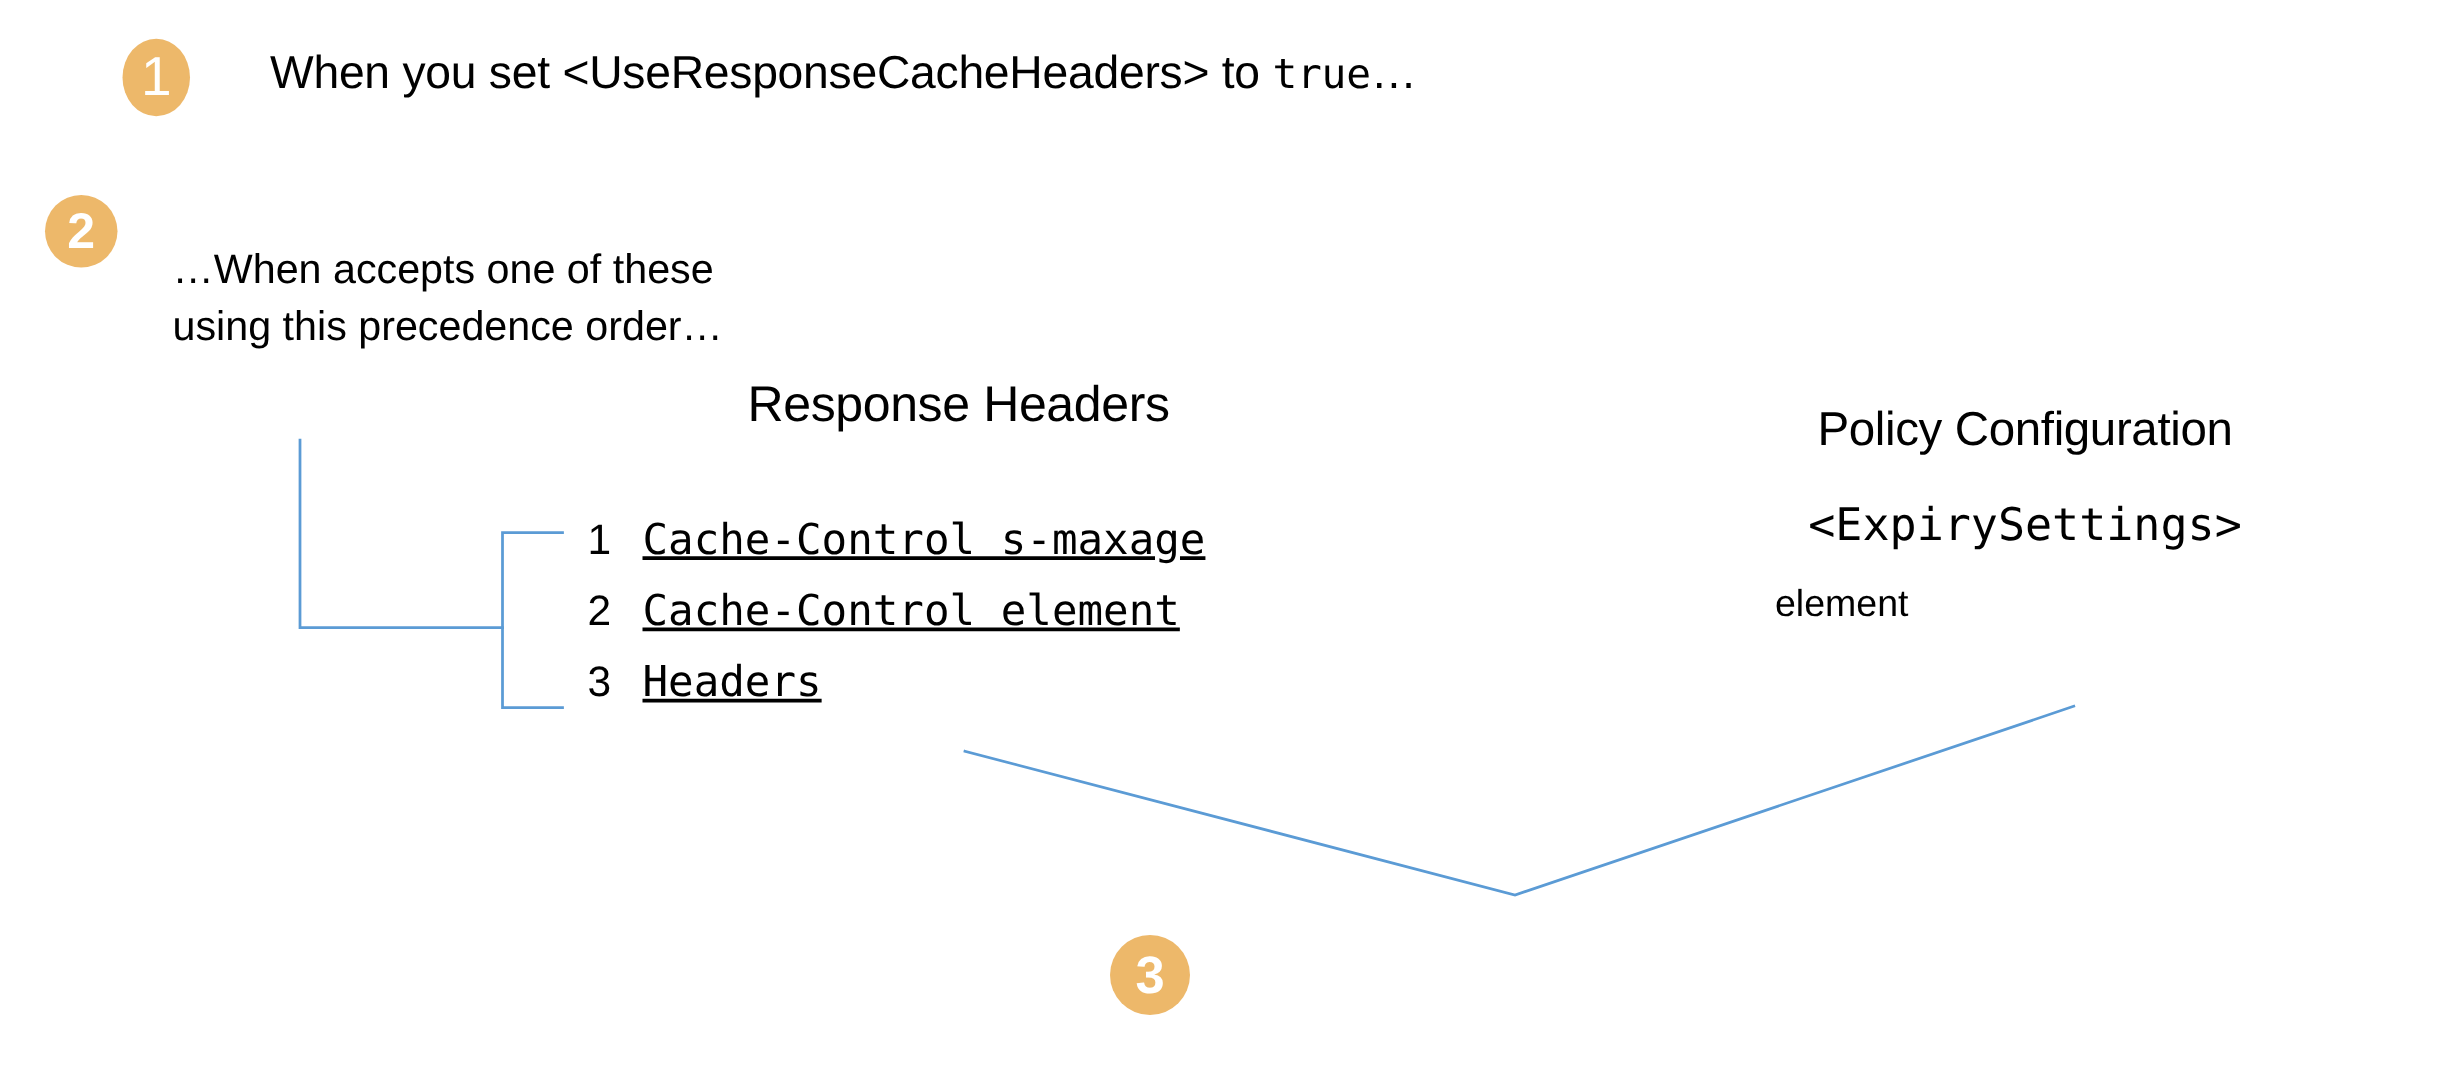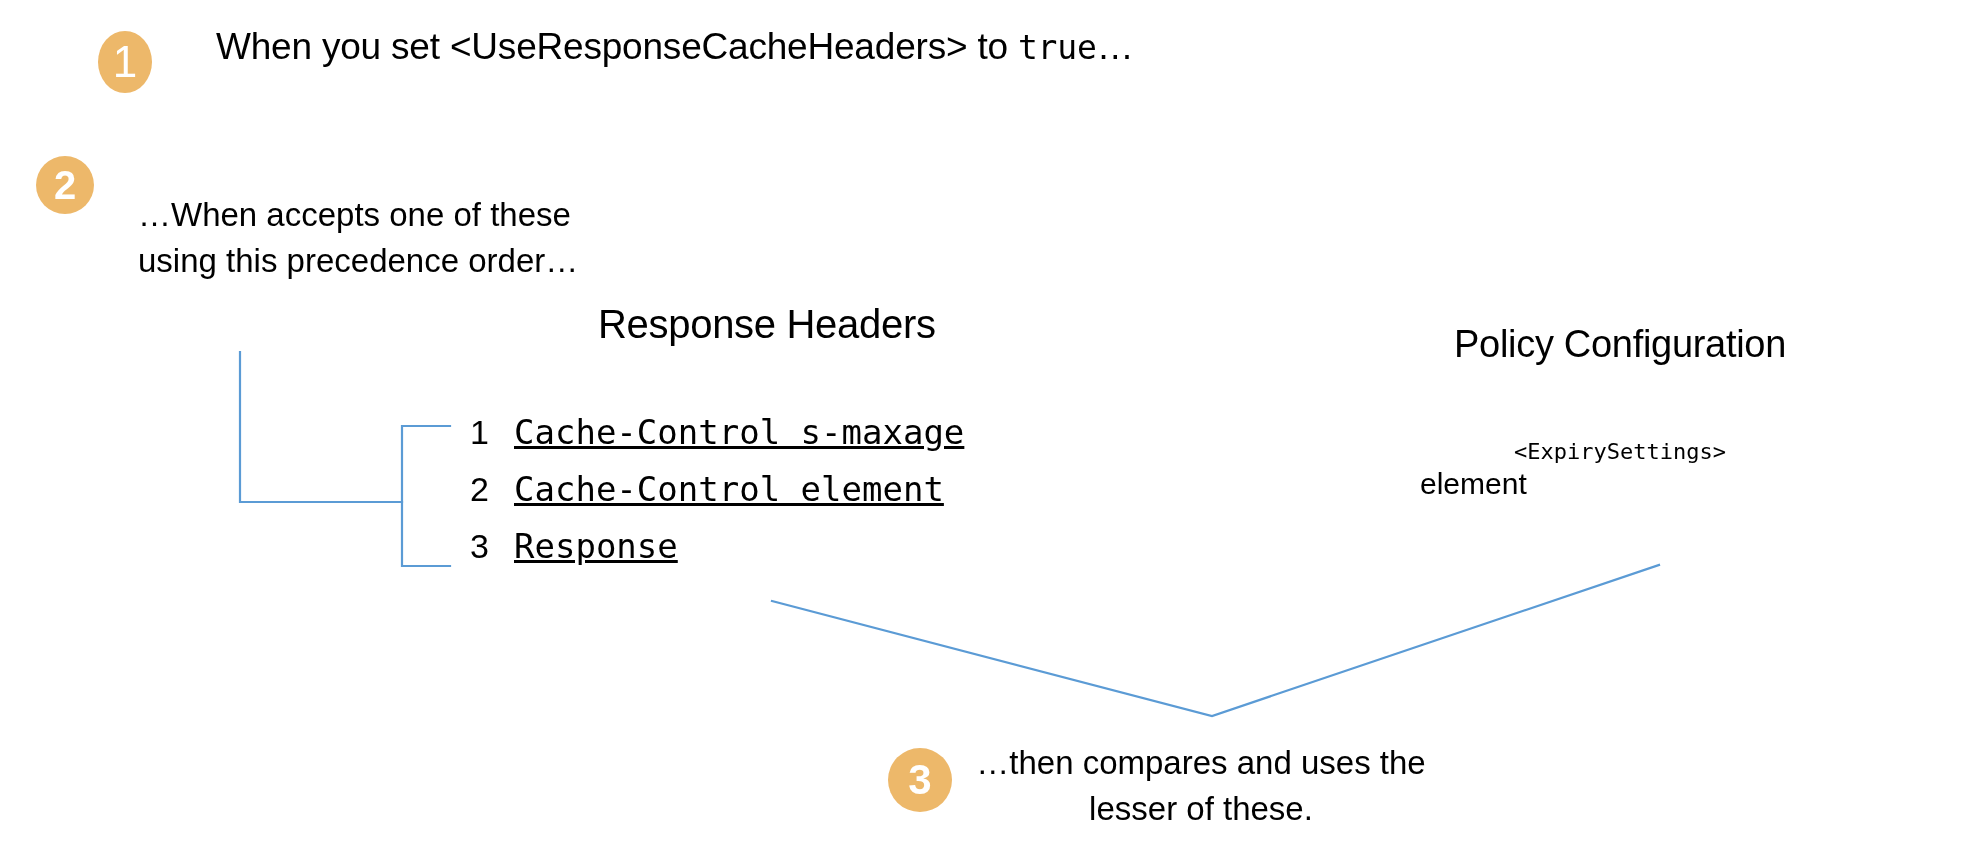--- a/index.html
+++ b/index.html
@@ -64,21 +64,21 @@
 
   
   .txt {
     position: absolute;
     color: #000000;
     white-space: pre;
   }
 
   #step1-text {
     left: 216px;
-    top: 26px;
+    top: 37px;
     font-size: 37px;
     letter-spacing: -0.2px;
   }
   #step1-text .mono {
     font-family: "DejaVu Sans Mono", monospace;
     font-size: 33px;
   }
 
   #step2-text {
     left: 138px;
@@ -137,22 +137,21 @@
     text-decoration: underline;
   }
 
   
   #policy-element {
     left: 1420px;
     top: 400px;
     width: 400px;
     text-align: center;
     font-family: "DejaVu Sans Mono", monospace;
-    font-size: 22px;
-    margin-top: 39px;
+    font-size: 36px;
   }
   #policy-element-word {
     left: 1420px;
     top: 467px;
     width: 400px;
     text-align: left;
     font-size: 30px;
   }
 
   
@@ -194,27 +193,26 @@
     <li>
       <span class="rank">1</span>
       <span class="item-label">Cache-Control s-maxage</span>
     </li>
     <li>
       <span class="rank">2</span>
       <span class="item-label">Cache-Control element</span>
     </li>
     <li>
       <span class="rank">3</span>
-      <span class="item-label">Response</span>
+      <span class="item-label">Headers</span>
     </li>
   </ul>
 
   <div class="txt" id="heading-policy">Policy Configuration</div>
 
   <div class="txt" id="policy-element">&lt;ExpirySettings&gt;</div>
 
   <div class="txt" id="policy-element-word">element</div>
 
   <div class="step-badge" id="badge-3">3</div>
 
-  <div class="txt" id="step3-text">…then compares and uses the lesser of these.</div>
 
 </div>
 
 </body></html>

